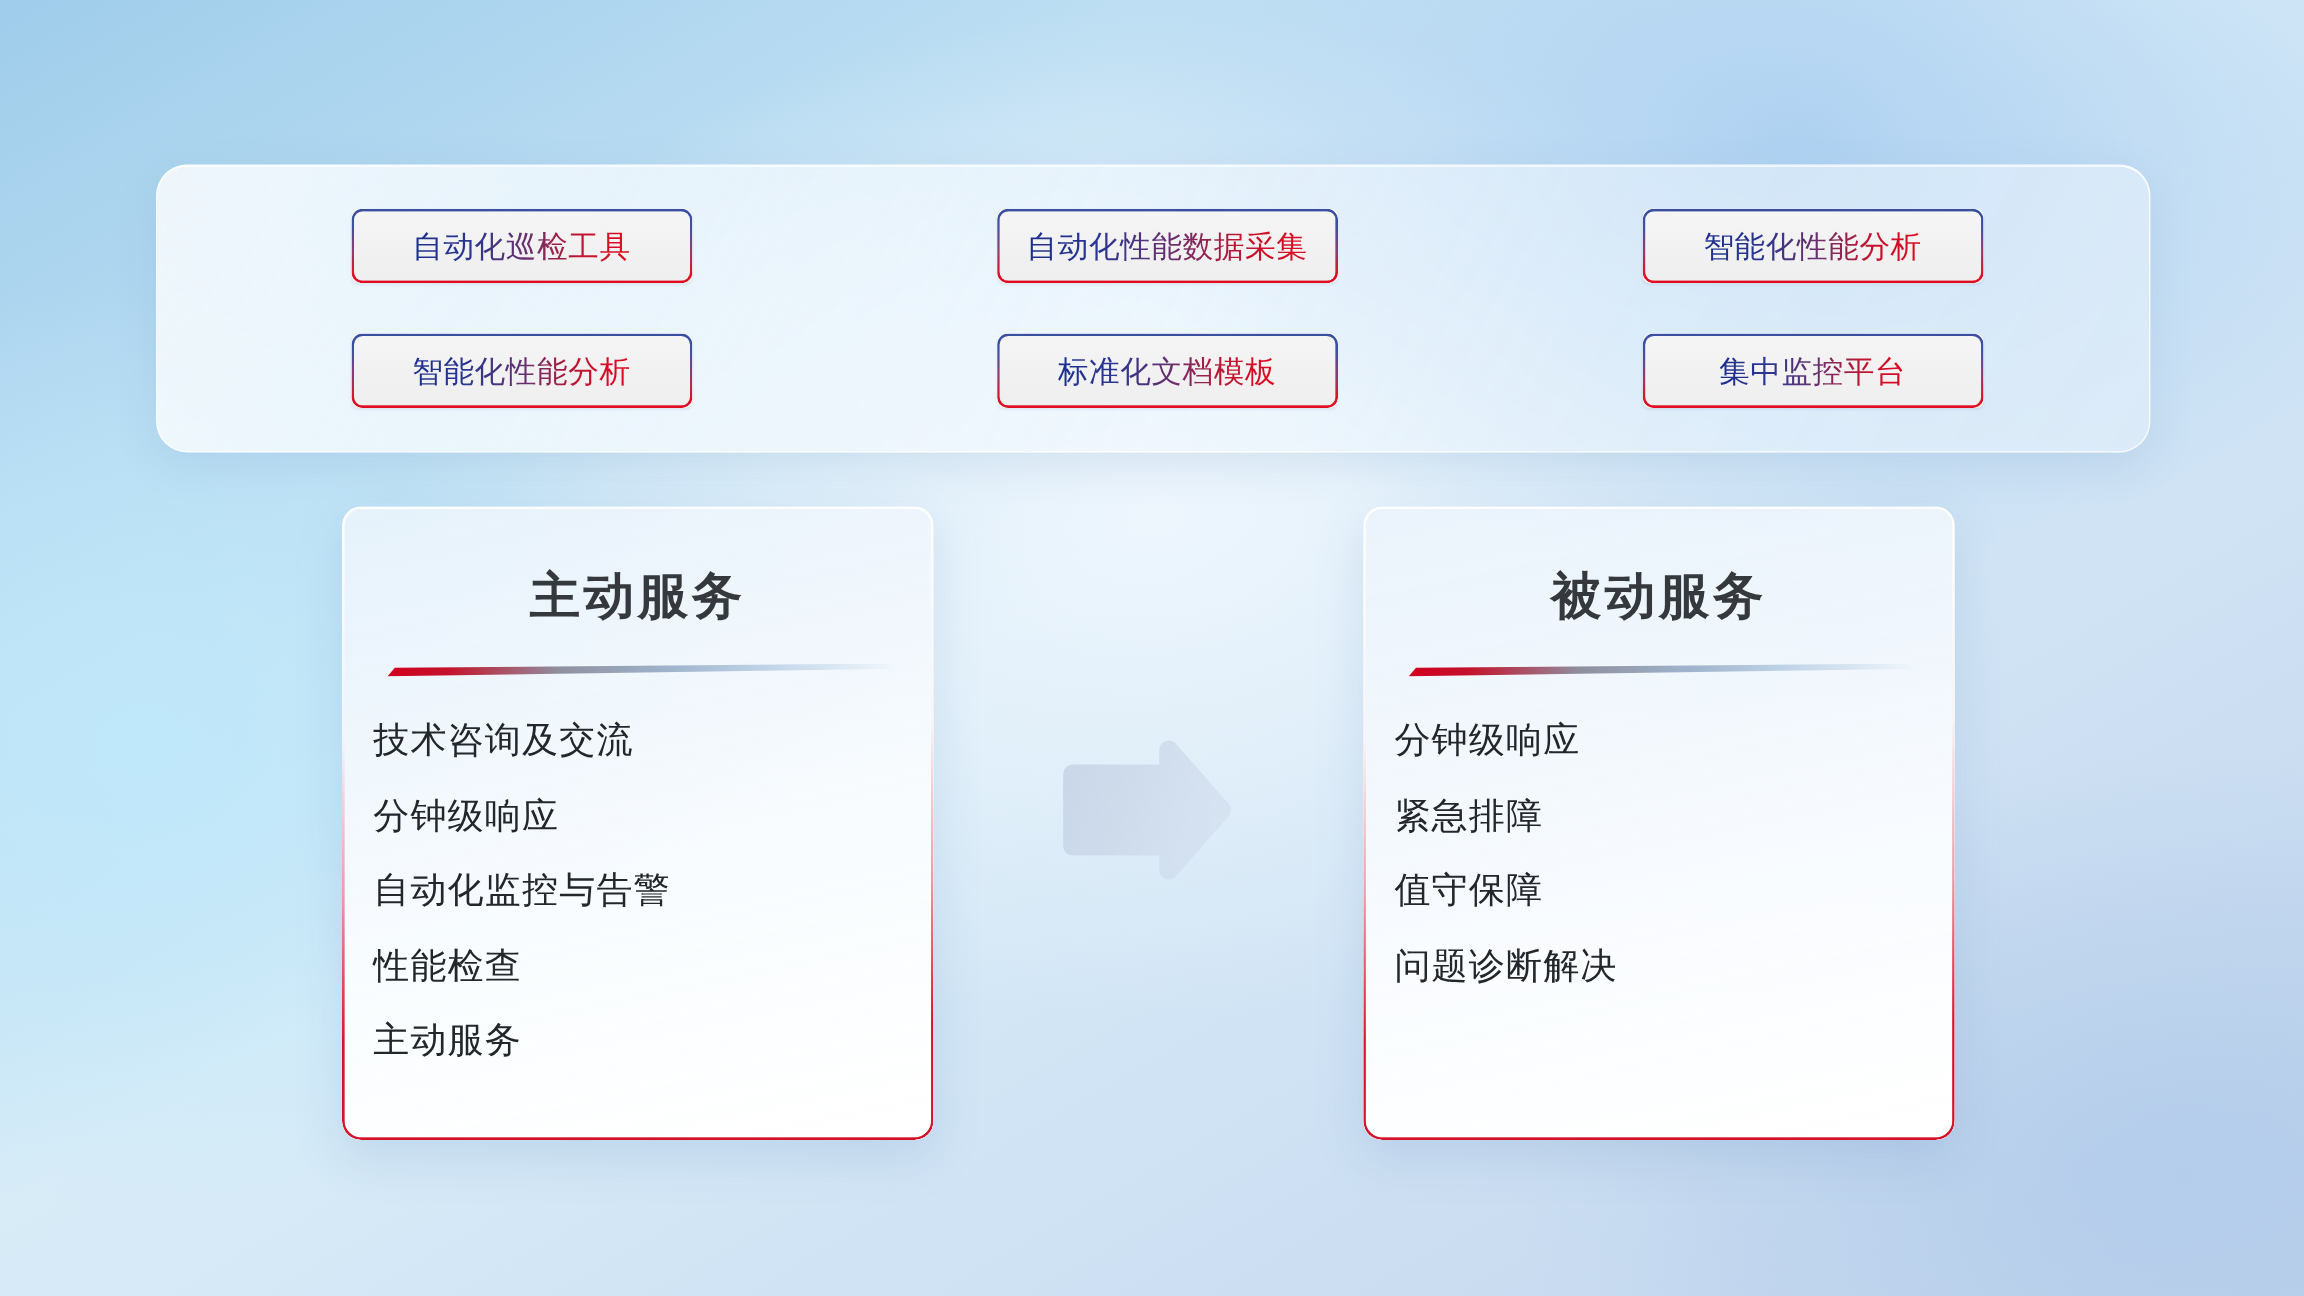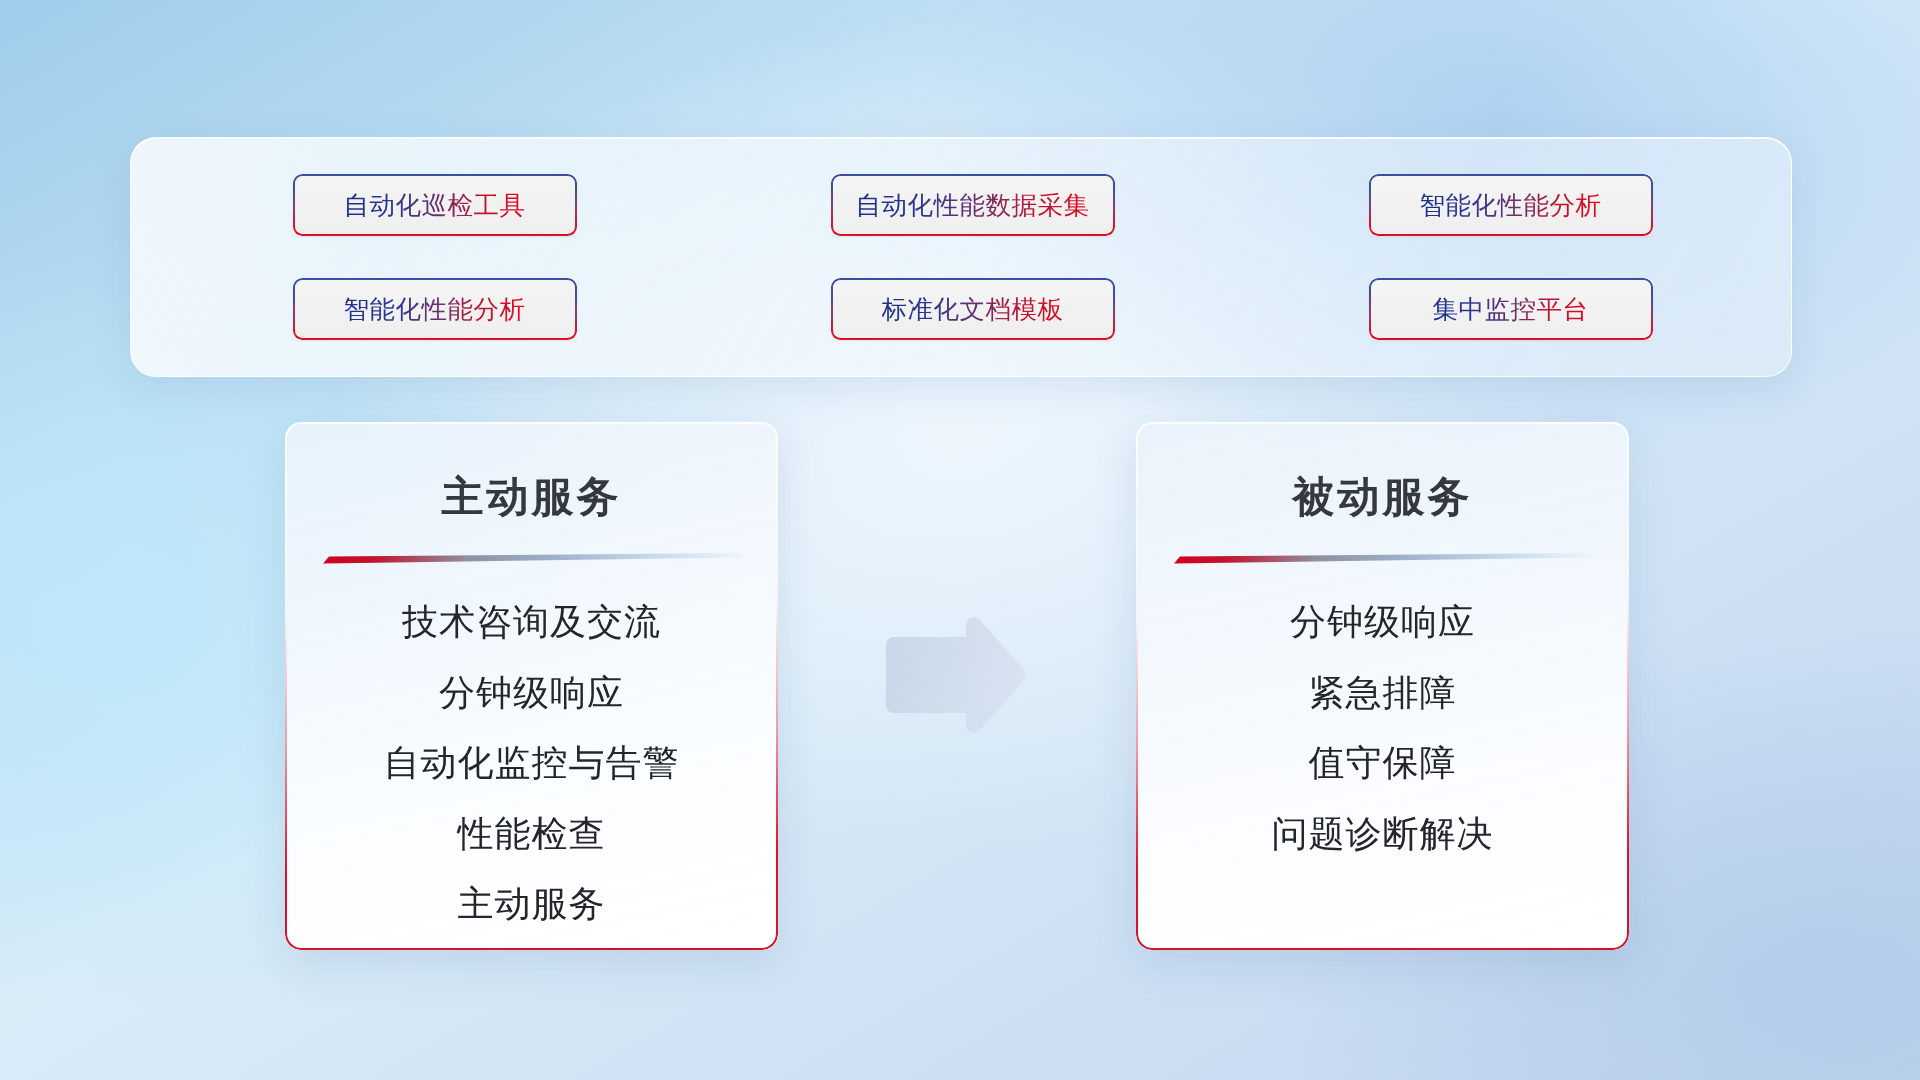--- a/index.html
+++ b/index.html
@@ -126,22 +126,21 @@
 
   .svc-list{
     position:relative; z-index:2;
     list-style:none;
     margin-top:34px;
     padding:0 26px;
     display:flex; flex-direction:column;
     gap:22px;
   }
   .svc-item{
-    text-align:center;
-    font-size:36px;
+    font-size:30px;
     color:#23272b;
     letter-spacing:1px;
     line-height:1.35;
   }
 
   
   #flow-arrow{
     position:absolute;
     left:880px; top:615px;
     width:150px; height:120px;

